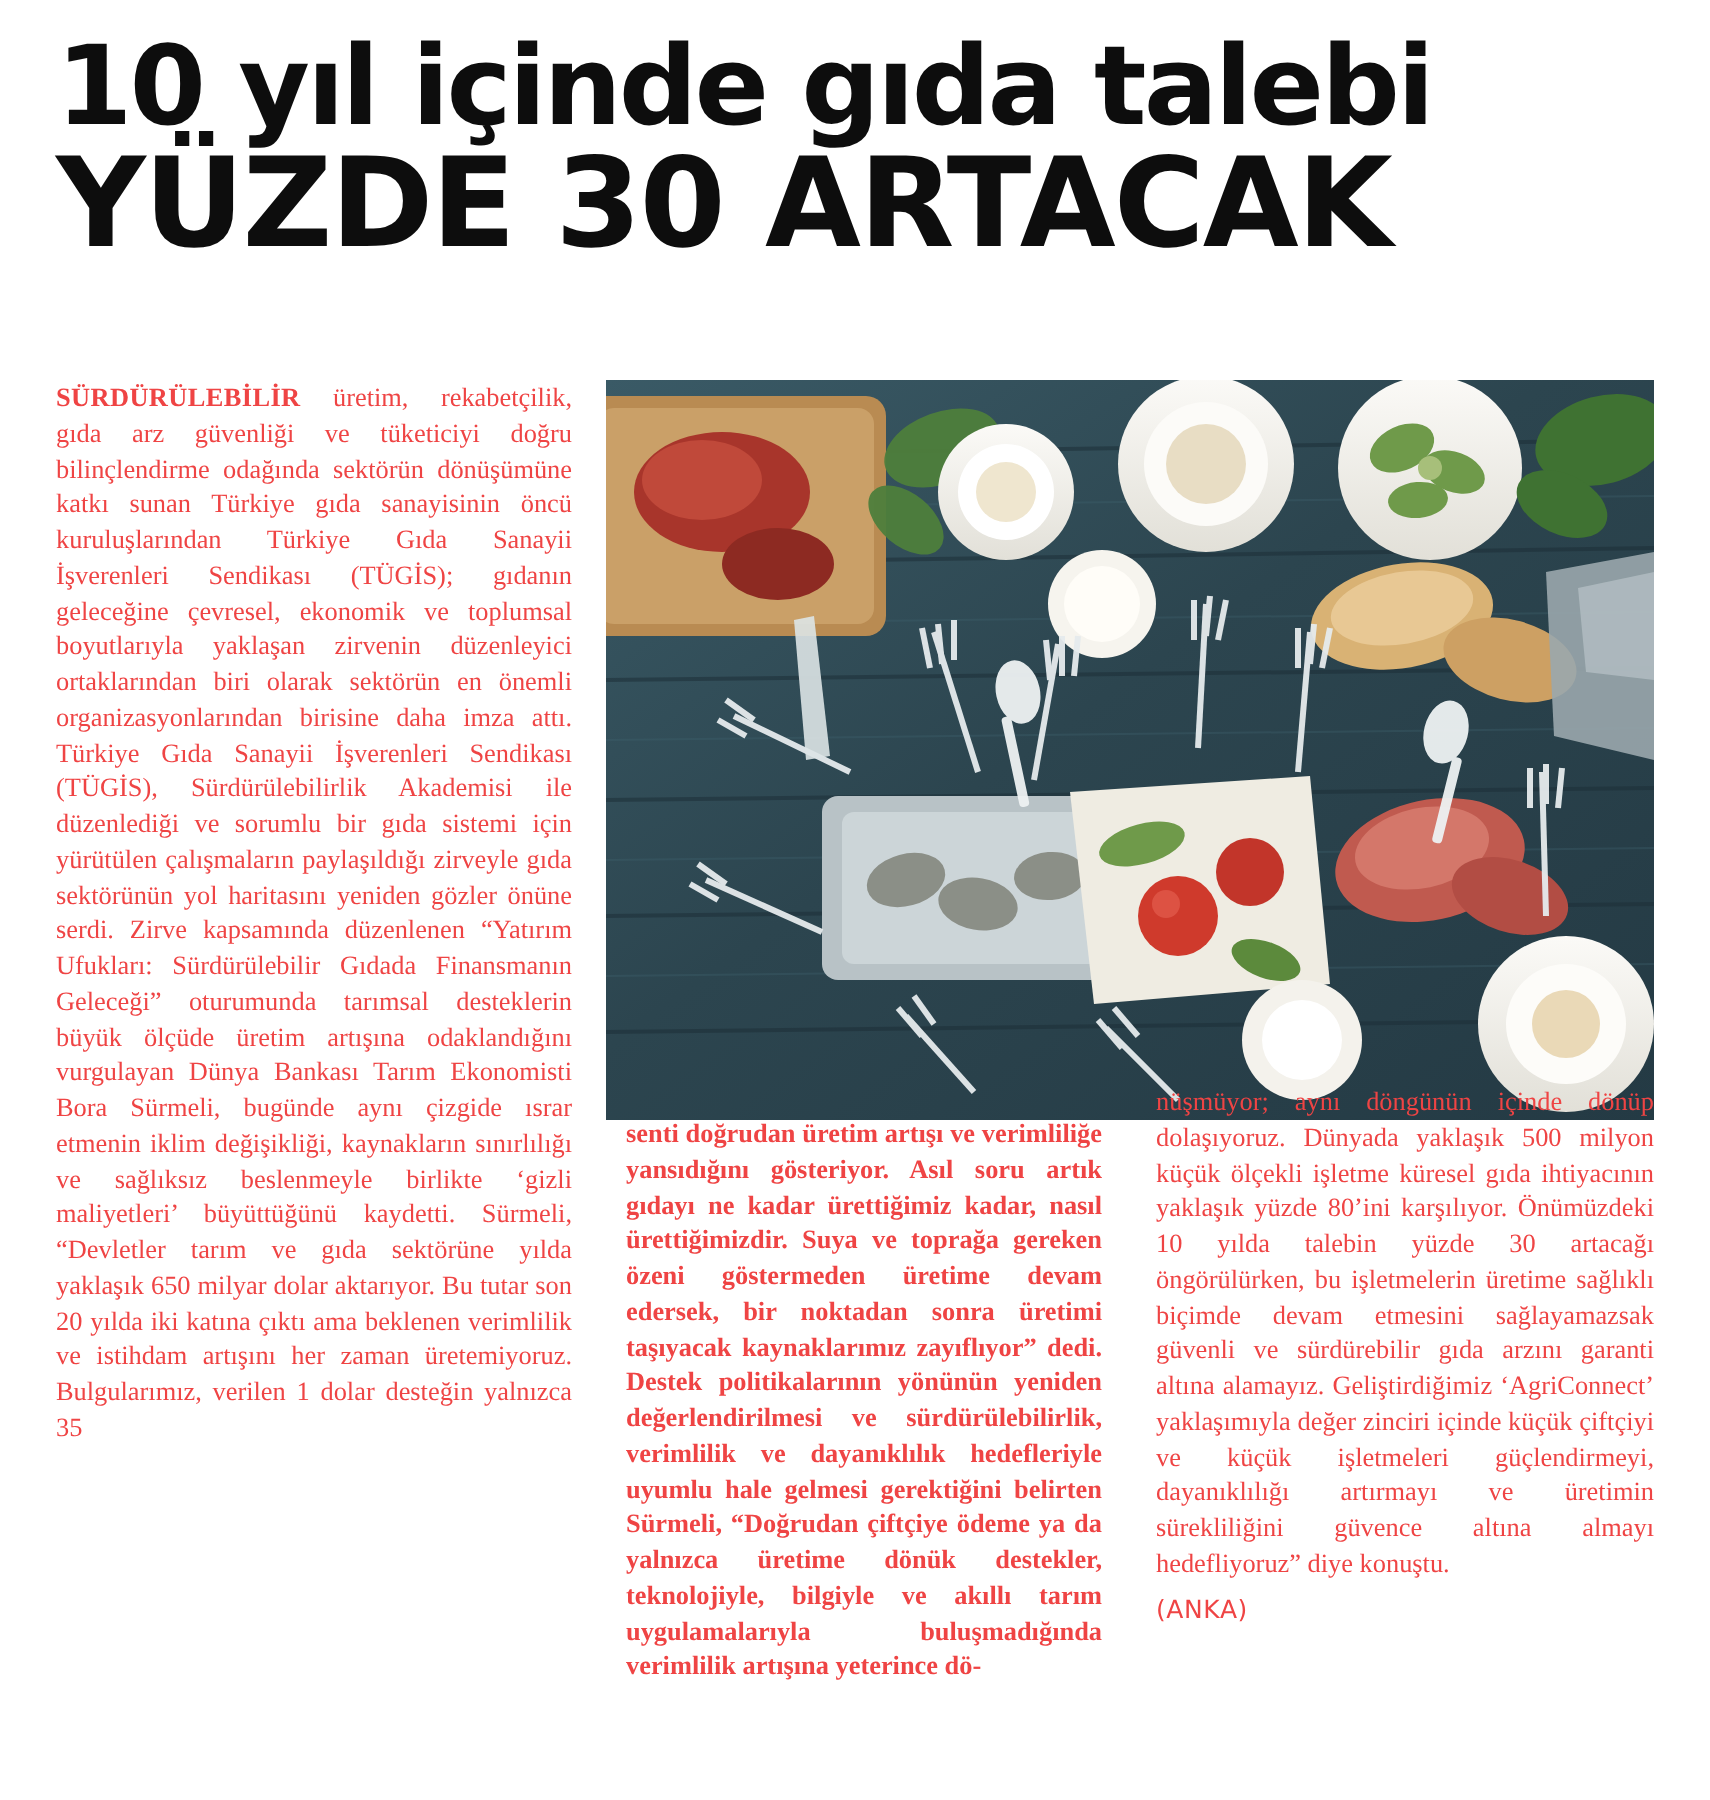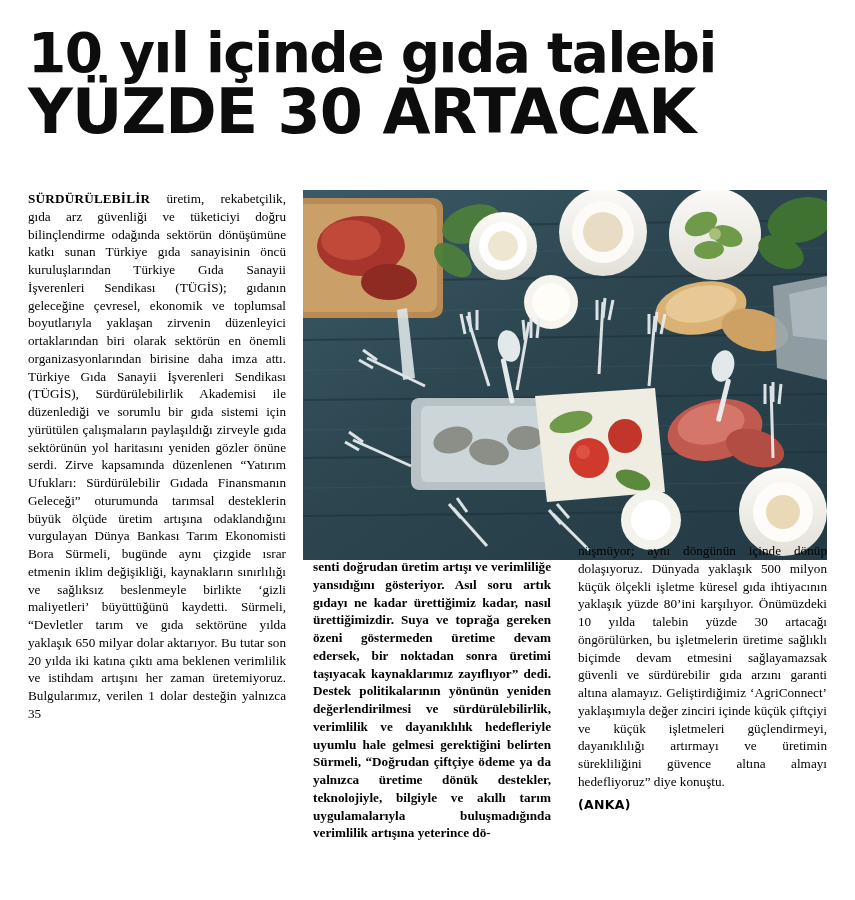--- a/index.html
+++ b/index.html
@@ -12,21 +12,21 @@
     background: #ffffff;
     font-family: "Liberation Serif", serif;
     color: #111111;
     overflow: hidden;
   }
   .page {
     position: relative;
     width: 855px;
     height: 720px;
     box-sizing: border-box;
-    padding: 28px 28px 10px 28px;
+    padding: 18px 28px 10px 28px;
   }
 
   
   .headline {
     margin: 0;
     padding: 0;
   }
   .headline-line {
     font-family: "DejaVu Sans", sans-serif;
     font-weight: bold;
@@ -65,21 +65,21 @@
     height: 700px;
   }
 
   .col {
     position: absolute;
     font-size: 13.2px;
     line-height: 1.345;
     text-align: justify;
     text-justify: inter-word;
     hyphens: auto;
-    color: #000000;
+    color: #ef4444;
   }
   .col p {
     margin: 0;
   }
 
   
   .col-1 {
     left: 0;
     top: 0;
     width: 258px;
@@ -97,21 +97,21 @@
     width: 249px;
   }
 
   .dropcap-lead {
     font-weight: bold;
     letter-spacing: 0.2px;
   }
 
   .byline {
     font-family: "DejaVu Sans", sans-serif;
-    font-weight: bold;
+    font-weight: normal;
     font-size: 12.5px;
     margin-top: 6px;
     letter-spacing: 0.3px;
   }
 
   
   .col p:last-child { text-align: justify; }
 </style>
 </head>
 <body>

